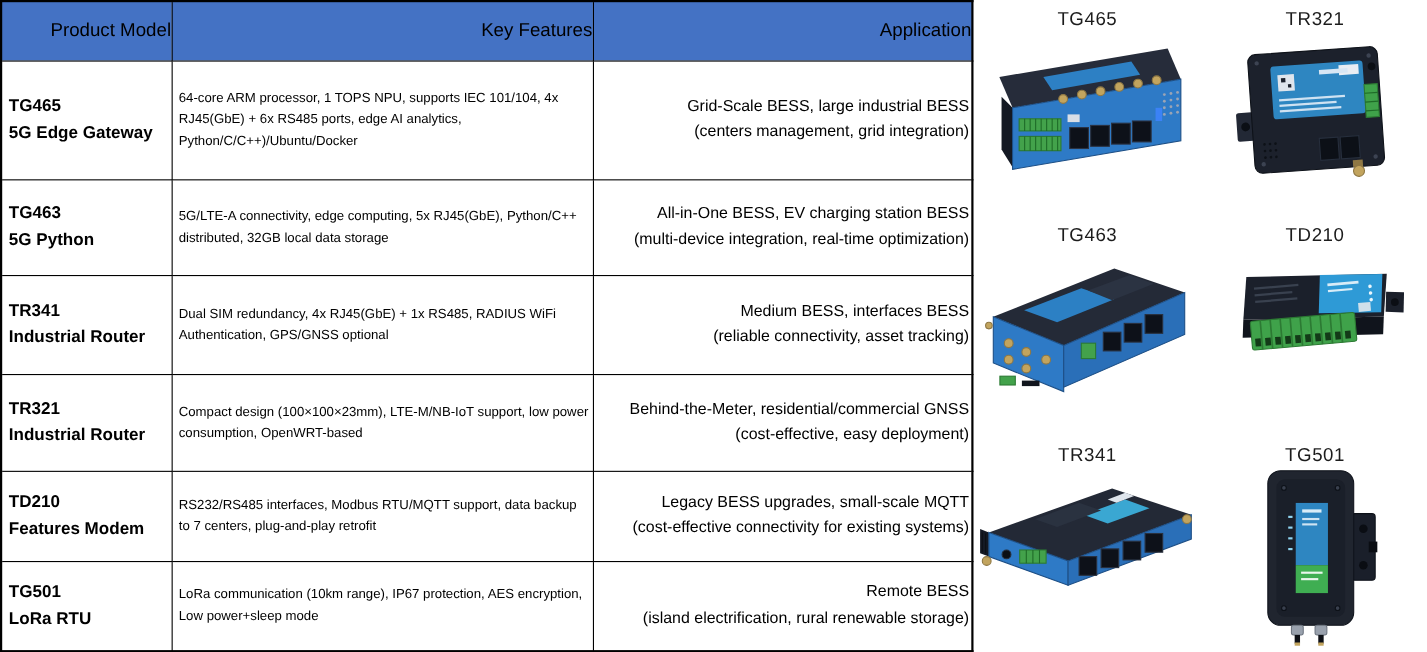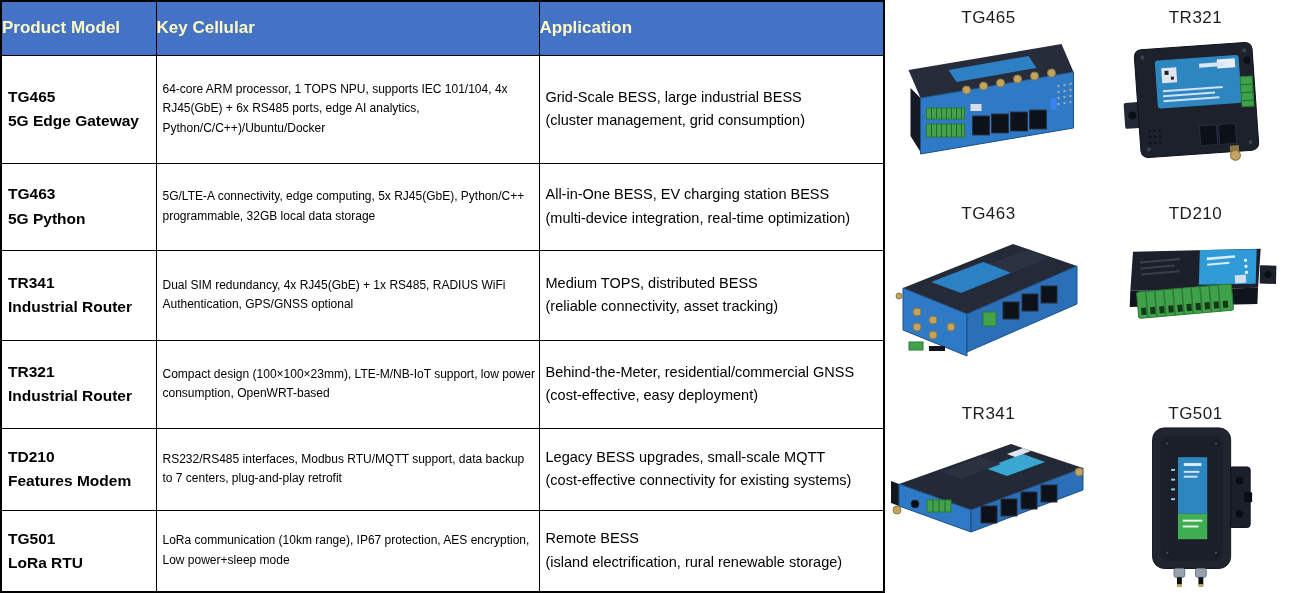--- a/index.html
+++ b/index.html
@@ -19,34 +19,34 @@
     table-layout: fixed;
     border: 2px solid #000;
     flex: 0 0 883px;
   }
   .spec-table th, .spec-table td {
     border: 1px solid #000;
     vertical-align: middle;
   }
   .spec-table thead th {
     background: #4472C4;
-    color: #fef9c3;
-    font-weight: bold;
+    color: #000000;
+    font-weight: normal;
     font-size: 17px;
     height: 54px;
-    text-align: left;
+    text-align: right;
   }
   .col-model   { width: 155px; }
   .col-feature { width: 383px; }
   .col-app     { width: 345px; }
 
   td.model-cell { padding: 2px 2px 2px 6px; font-weight: bold; font-size: 15.5px; line-height: 1.55; }
   td.feature-cell { padding: 2px 2px 2px 6px; font-size: 12px; line-height: 1.62; }
   td.app-cell { padding: 2px 2px 2px 6px; font-size: 14.5px; line-height: 1.62; }
-  td.app-cell div { white-space: nowrap; }
+  td.app-cell div { white-space: nowrap; text-align: right; }
 
   tr.r1 { height: 108px; }
   tr.r2 { height: 87px; }
   tr.r3 { height: 90px; }
   tr.r4 { height: 88px; }
   tr.r5 { height: 82px; }
   tr.r6 { height: 82px; }
 
   
   .gallery {
@@ -75,55 +75,55 @@
 
   <table class="spec-table">
     <colgroup>
       <col class="col-model">
         <col class="col-feature">
         <col class="col-app">
     </colgroup>
     <thead>
       <tr>
         <th>Product Model</th>
-        <th>Key Cellular</th>
+        <th>Key Features</th>
         <th>Application</th>
       </tr>
     </thead>
     <tbody>
       <tr class="r1">
         <td class="model-cell">
           <div>TG465</div>
           <div>5G Edge Gateway</div>
         </td>
         <td class="feature-cell">64-core ARM processor, 1 TOPS NPU, supports IEC 101/104, 4x RJ45(GbE) + 6x RS485 ports, edge AI analytics, Python/C/C++)/Ubuntu/Docker</td>
         <td class="app-cell">
           <div>Grid-Scale BESS, large industrial BESS</div>
-          <div>(cluster management, grid consumption)</div>
+          <div>(centers management, grid integration)</div>
         </td>
       </tr>
       <tr class="r2">
         <td class="model-cell">
           <div>TG463</div>
           <div>5G Python</div>
         </td>
-        <td class="feature-cell">5G/LTE-A connectivity, edge computing, 5x RJ45(GbE), Python/C++ programmable, 32GB local data storage</td>
+        <td class="feature-cell">5G/LTE-A connectivity, edge computing, 5x RJ45(GbE), Python/C++ distributed, 32GB local data storage</td>
         <td class="app-cell">
           <div>All-in-One BESS, EV charging station BESS</div>
           <div>(multi-device integration, real-time optimization)</div>
         </td>
       </tr>
       <tr class="r3">
         <td class="model-cell">
           <div>TR341</div>
           <div>Industrial Router</div>
         </td>
         <td class="feature-cell">Dual SIM redundancy, 4x RJ45(GbE) + 1x RS485, RADIUS WiFi Authentication, GPS/GNSS optional</td>
         <td class="app-cell">
-          <div>Medium TOPS, distributed BESS</div>
+          <div>Medium BESS, interfaces BESS</div>
           <div>(reliable connectivity, asset tracking)</div>
         </td>
       </tr>
       <tr class="r4">
         <td class="model-cell">
           <div>TR321</div>
           <div>Industrial Router</div>
         </td>
         <td class="feature-cell">Compact design (100×100×23mm), LTE-M/NB-IoT support, low power consumption, OpenWRT-based</td>
         <td class="app-cell">

